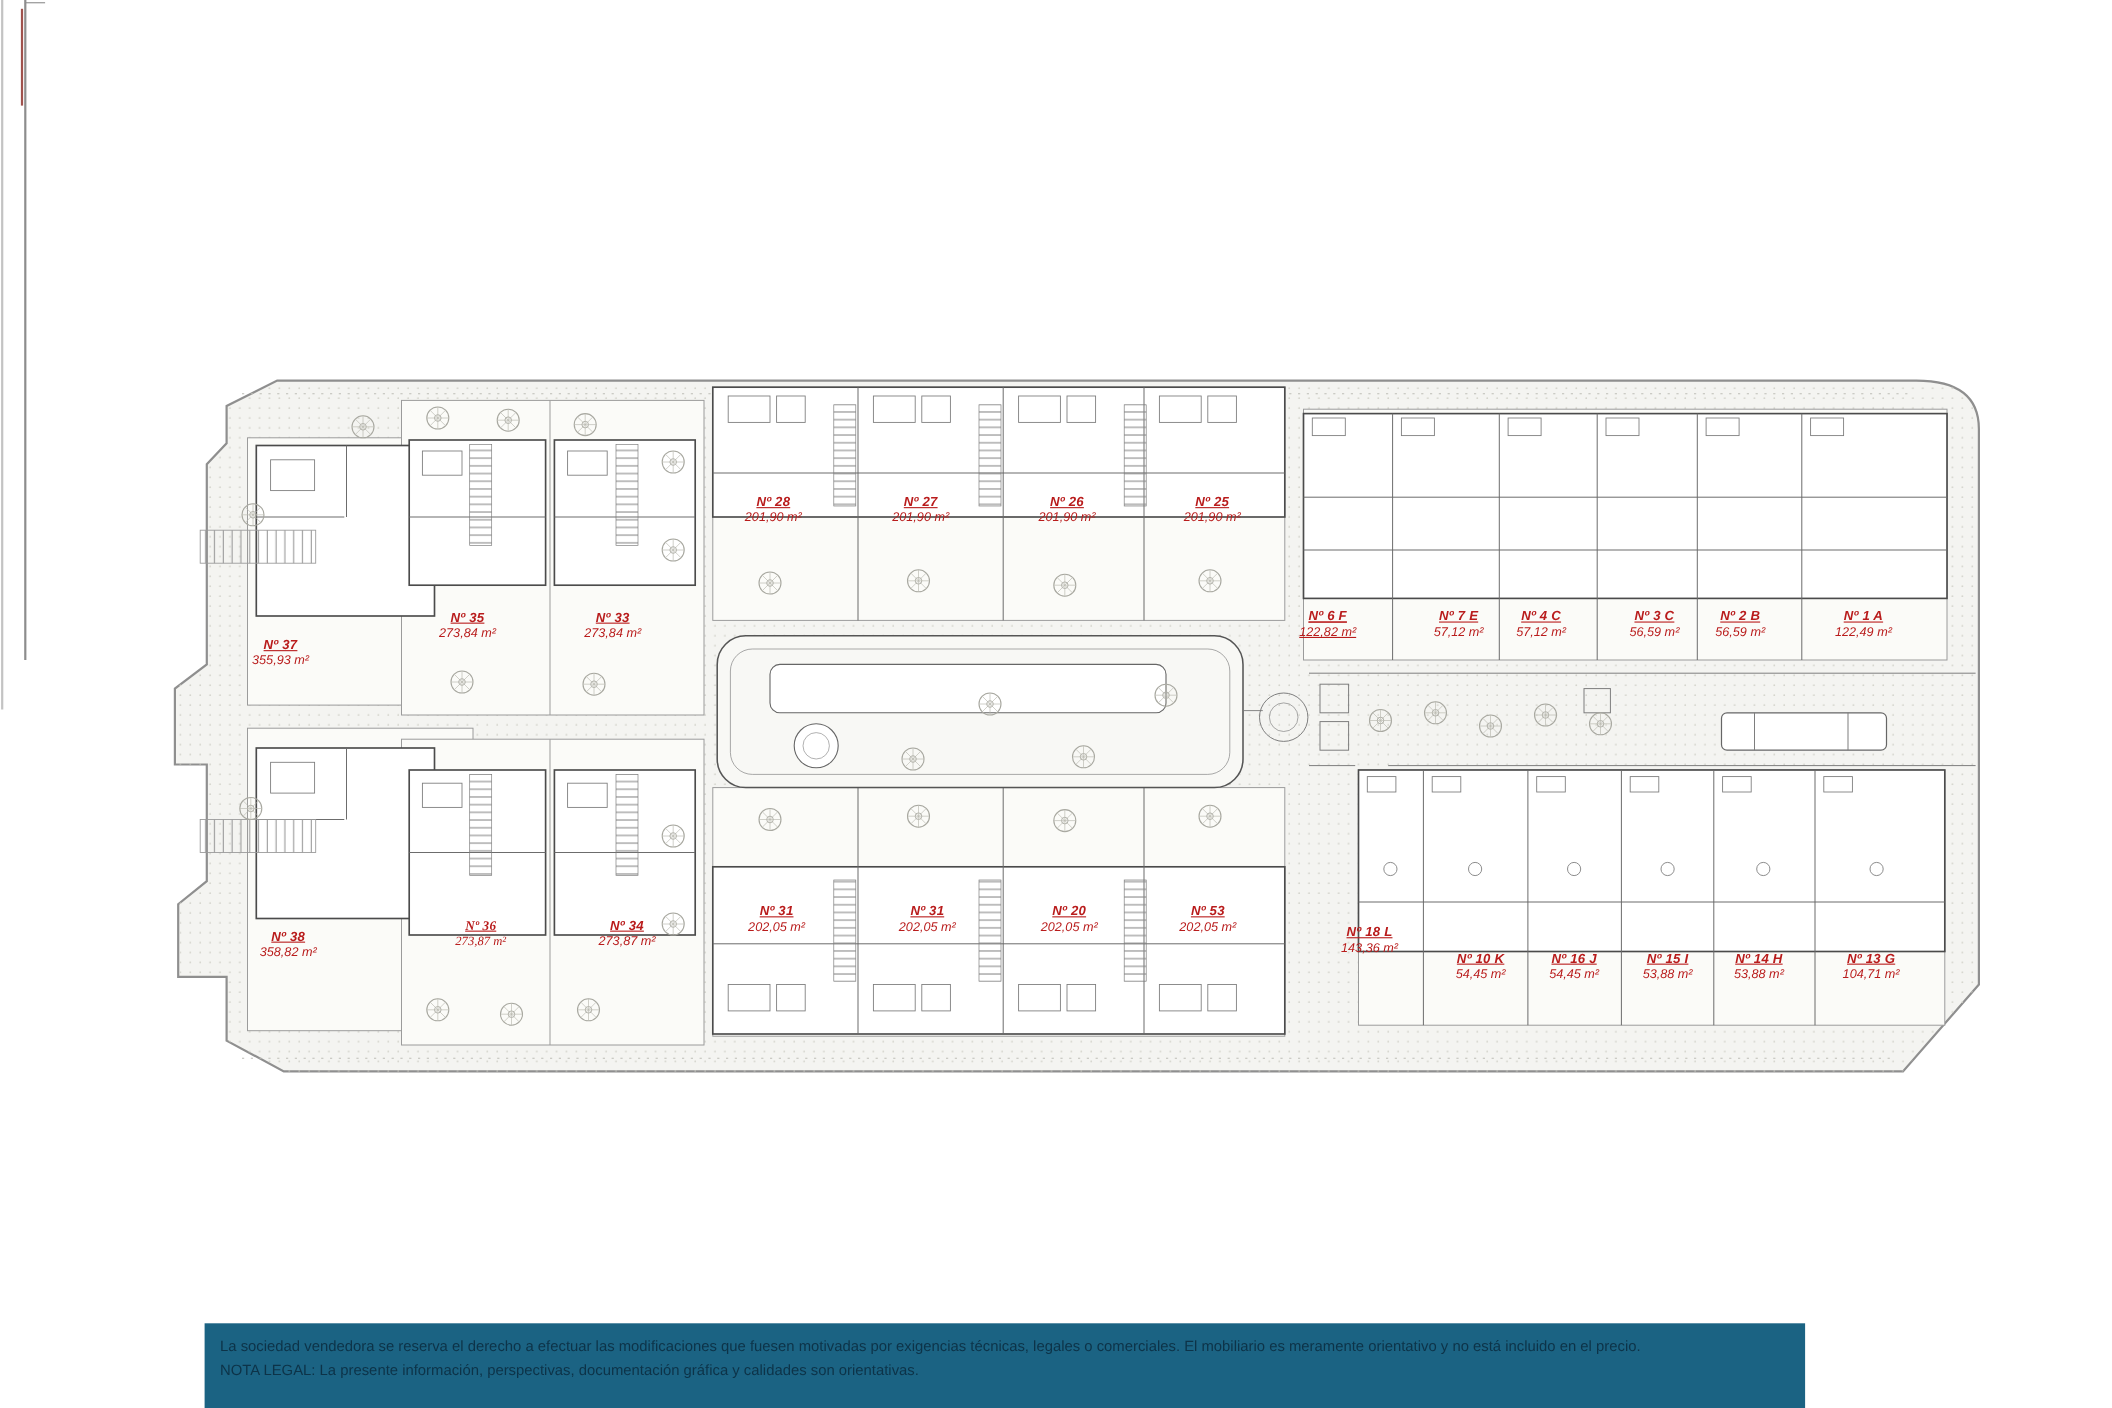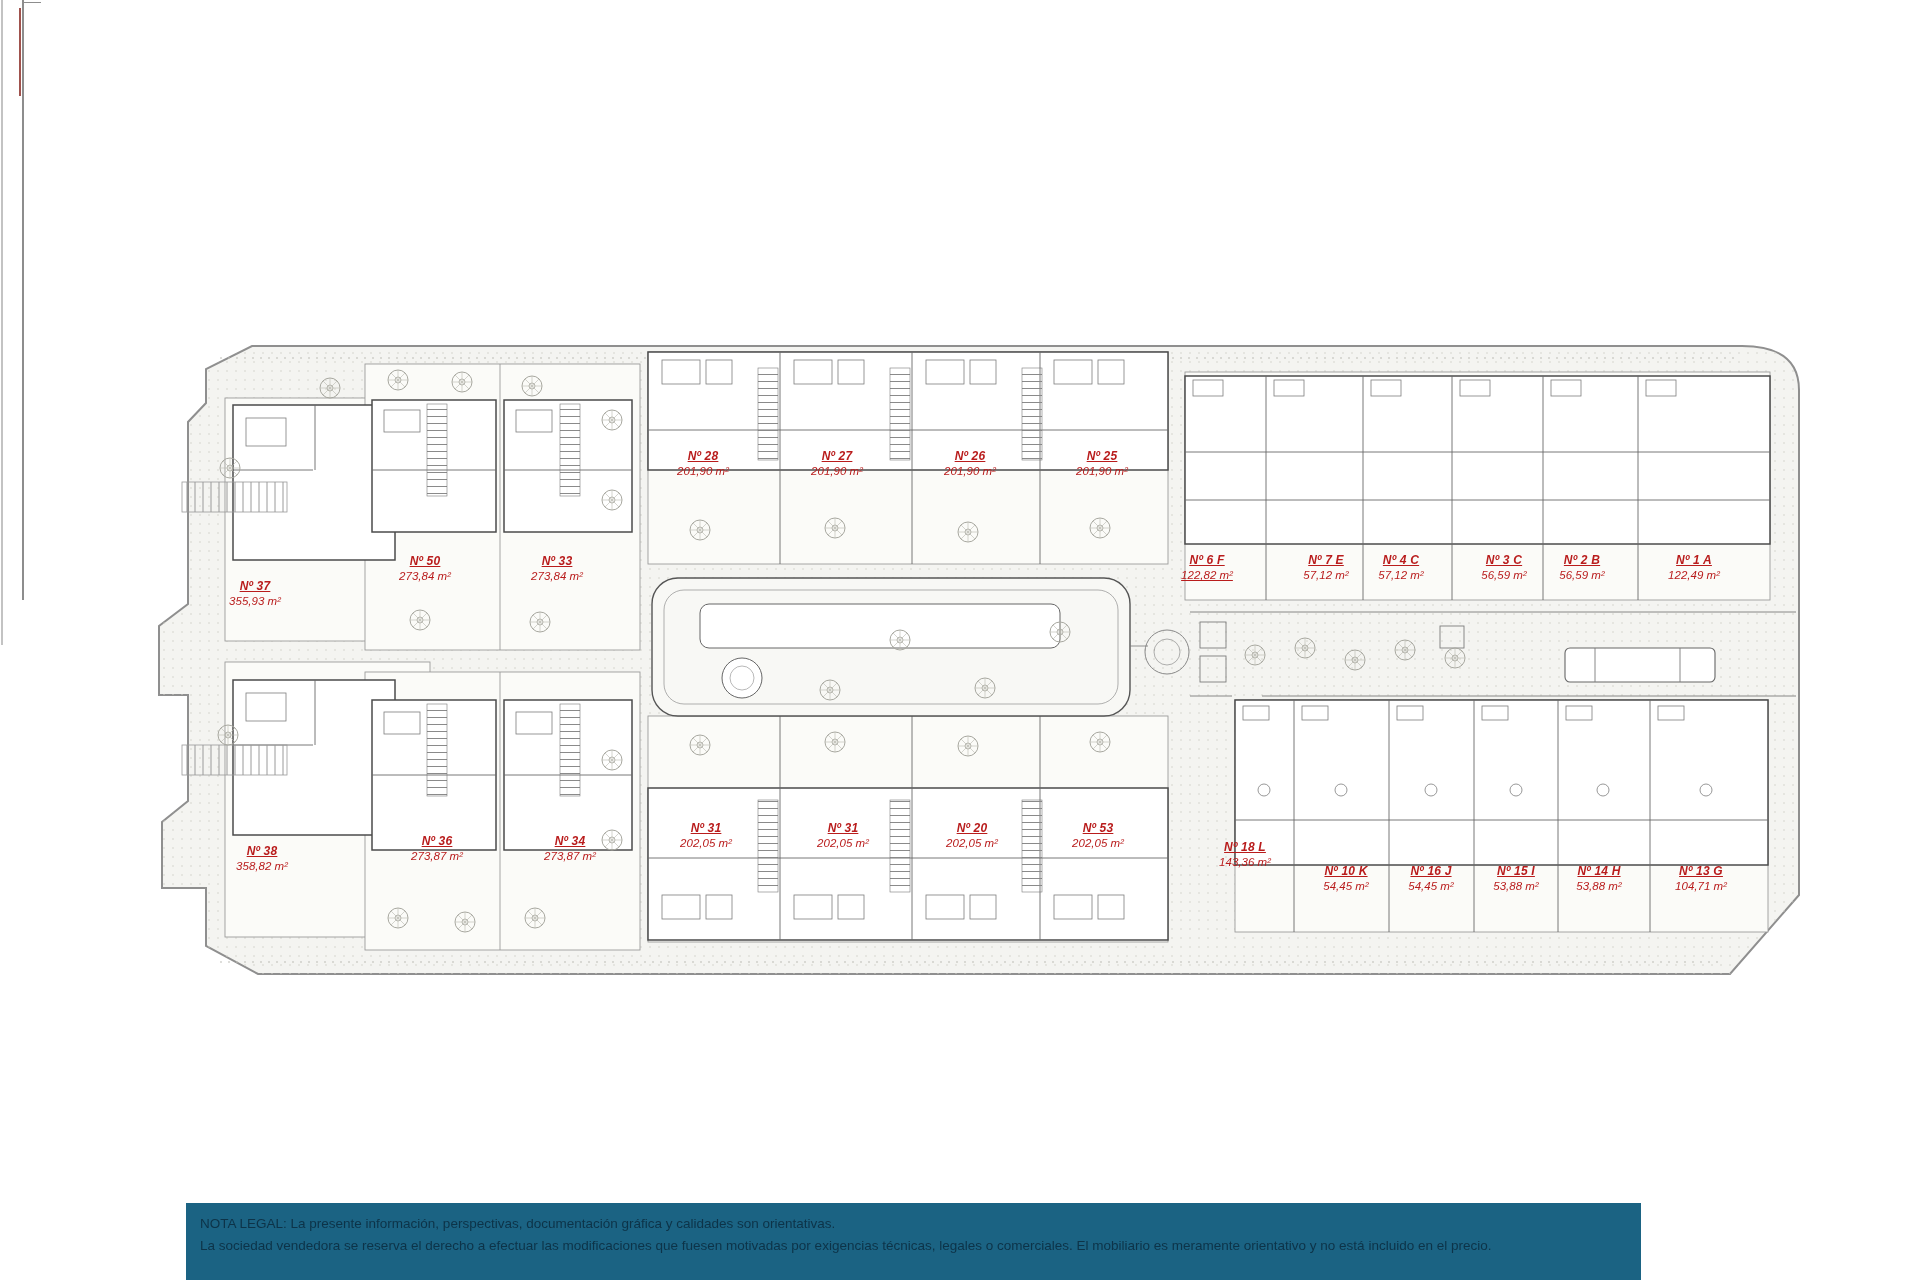--- a/index.html
+++ b/index.html
@@ -215,21 +215,21 @@
         <use href="#tree" x="1455" y="658"></use>
     </g>
   </svg>
 
   <div id="unit-labels">
       <div class="unit-label" style="left: 255px; top: 579px;">
         <div class="unit-no">Nº 37</div>
         <div class="unit-area">355,93 m²</div>
       </div>
       <div class="unit-label" style="left: 425px; top: 554px;">
-        <div class="unit-no">Nº 50</div>
+        <div class="unit-no">Nº 35</div>
         <div class="unit-area">273,84 m²</div>
       </div>
       <div class="unit-label" style="left: 557px; top: 554px;">
         <div class="unit-no">Nº 33</div>
         <div class="unit-area">273,84 m²</div>
       </div>
       <div class="unit-label" style="left: 703px; top: 449px;">
         <div class="unit-no">Nº 28</div>
         <div class="unit-area">201,90 m²</div>
       </div>
@@ -266,21 +266,21 @@
         <div class="unit-area">56,59 m²</div>
       </div>
       <div class="unit-label" style="left: 1694px; top: 553px;">
         <div class="unit-no">Nº 1 A</div>
         <div class="unit-area">122,49 m²</div>
       </div>
       <div class="unit-label" style="left: 262px; top: 844px;">
         <div class="unit-no">Nº 38</div>
         <div class="unit-area">358,82 m²</div>
       </div>
-      <div class="unit-label" style="left: 437px; top: 834px;">
+      <div class="unit-label" style="left: 437px; top: 834px; font-family: Liberation Serif, serif;">
         <div class="unit-no">Nº 36</div>
         <div class="unit-area">273,87 m²</div>
       </div>
       <div class="unit-label" style="left: 570px; top: 834px;">
         <div class="unit-no">Nº 34</div>
         <div class="unit-area">273,87 m²</div>
       </div>
       <div class="unit-label" style="left: 706px; top: 821px;">
         <div class="unit-no">Nº 31</div>
         <div class="unit-area">202,05 m²</div>
@@ -317,17 +317,17 @@
         <div class="unit-no">Nº 14 H</div>
         <div class="unit-area">53,88 m²</div>
       </div>
       <div class="unit-label" style="left: 1701px; top: 864px;">
         <div class="unit-no">Nº 13 G</div>
         <div class="unit-area">104,71 m²</div>
       </div>
     </div>
 
   <footer class="legal" style="background: rgb(27, 99, 131);">
+    <p style="color: rgb(13, 51, 72);">La sociedad vendedora se reserva el derecho a efectuar las modificaciones que fuesen motivadas por exigencias técnicas, legales o comerciales. El mobiliario es meramente orientativo y no está incluido en el precio.</p>
     <p style="color: rgb(13, 51, 72);">NOTA LEGAL: La presente información, perspectivas, documentación gráfica y calidades son orientativas.</p>
-    <p style="color: rgb(13, 51, 72);">La sociedad vendedora se reserva el derecho a efectuar las modificaciones que fuesen motivadas por exigencias técnicas, legales o comerciales. El mobiliario es meramente orientativo y no está incluido en el precio.</p>
   </footer>
 
 </div>
 
 </body></html>

